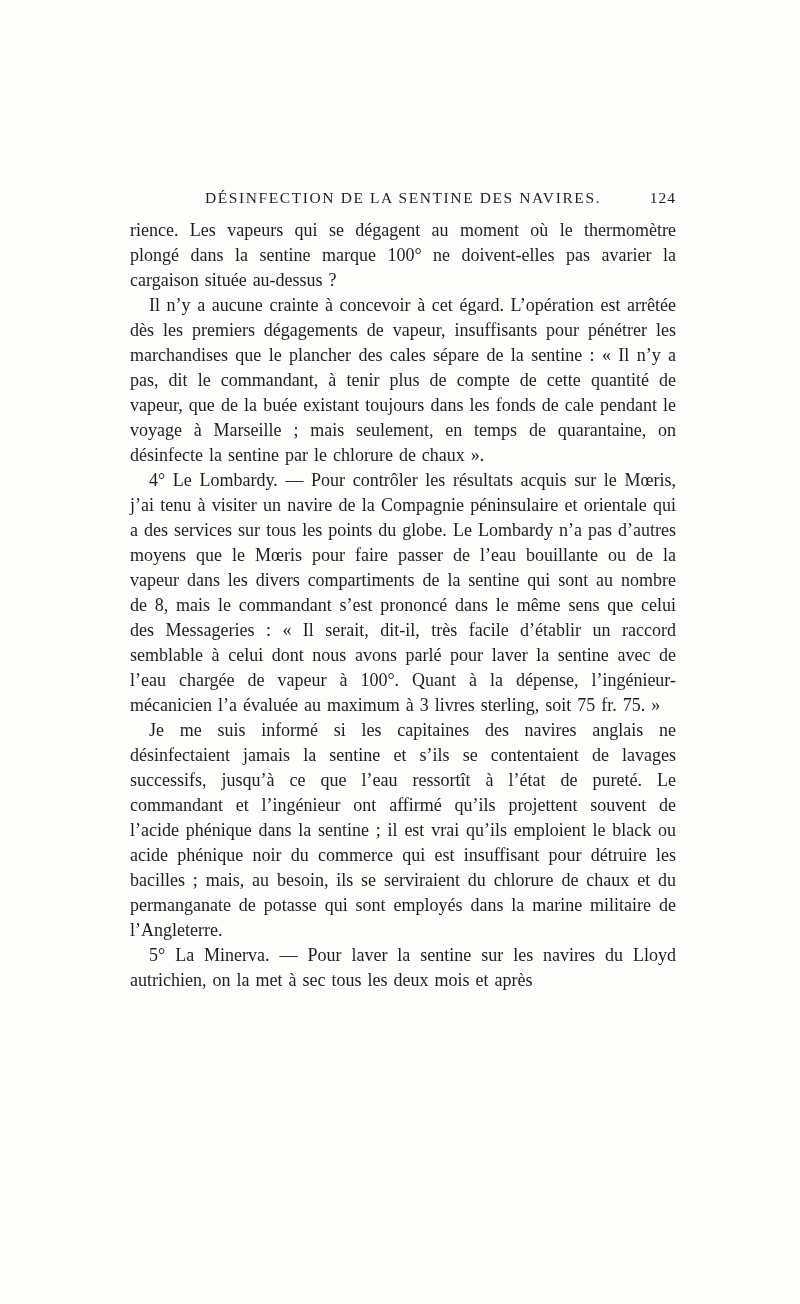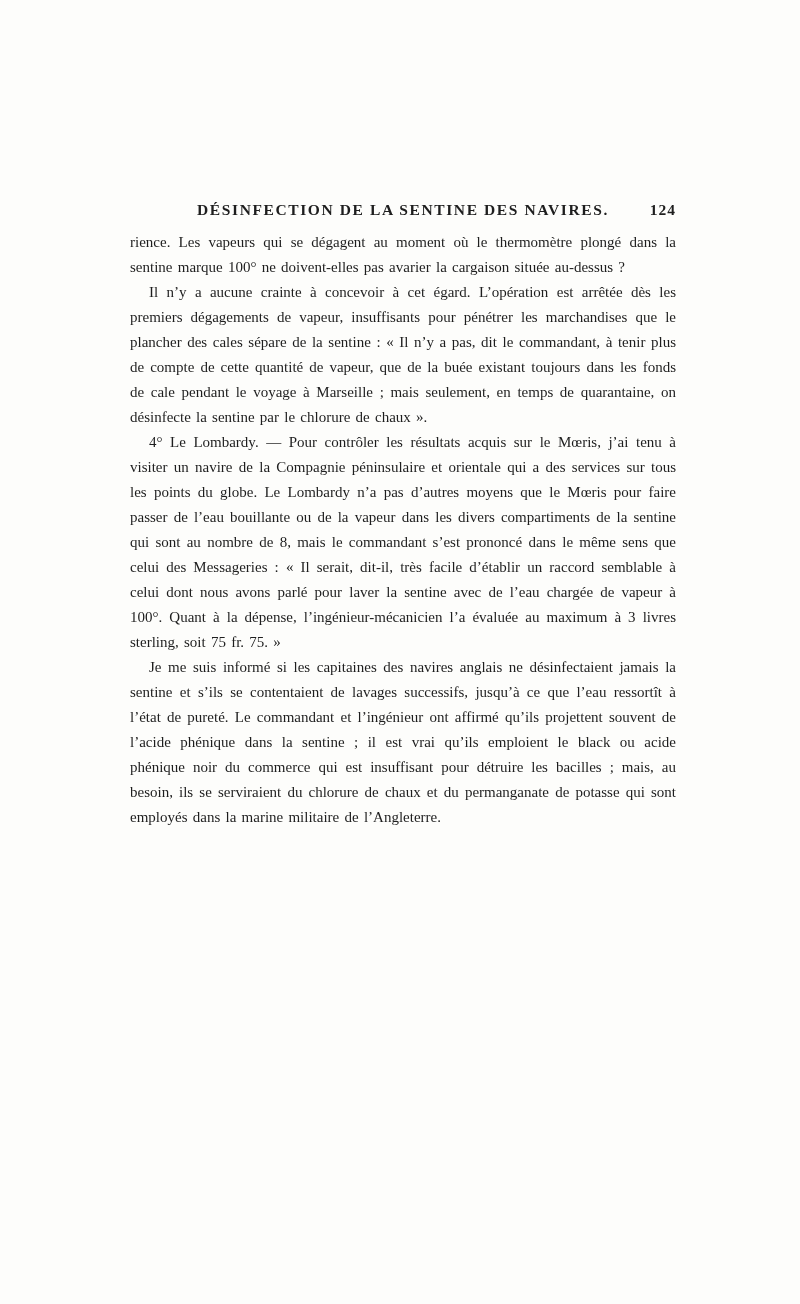--- a/index.html
+++ b/index.html
@@ -18,40 +18,40 @@
   }
   .content {
     position: absolute;
     left: 130px;
     top: 188px;
     width: 546px;
   }
   .running-head {
     position: relative;
     text-align: center;
-    font-weight: bold;
+    font-weight: normal;
     font-size: 15.5px;
     letter-spacing: 1.6px;
     line-height: 20px;
-    margin: 12px 0 10px 0;
+    margin: 0 0 10px 0;
     white-space: nowrap;
   }
   .head-title {
     display: inline-block;
   }
   .folio {
     position: absolute;
     right: 0;
     top: 0;
     letter-spacing: 1px;
   }
   .body-text p {
     margin: 0;
     padding: 0;
-    font-size: 15px;
+    font-size: 18px;
     line-height: 25px;
     text-align: justify;
     word-spacing: 1.5px;
   }
   .body-text p.indent {
     text-indent: 19px;
   }
   .italic {
   }
 </style>
@@ -62,15 +62,16 @@
   <div class="content">
     <div class="running-head">
       <span class="head-title">DÉSINFECTION DE LA SENTINE DES NAVIRES.</span>
       <span class="folio">124</span>
     </div>
     <div class="body-text">
         <p class=""><span>rience. Les vapeurs qui se dégagent au moment où le thermomètre plongé dans la sentine marque 100° ne doivent-elles pas avarier la cargaison située au-dessus ?</span></p>
         <p class="indent"><span>Il n’y a aucune crainte à concevoir à cet égard. L’opération est arrêtée dès les premiers dégagements de vapeur, insuffisants pour pénétrer les marchandises que le plancher des cales sépare de la sentine : « Il n’y a pas, dit le commandant, à tenir plus de compte de cette quantité de vapeur, que de la buée existant toujours dans les fonds de cale pendant le voyage à Marseille ; mais seulement, en temps de quarantaine, on désinfecte la sentine par le chlorure de chaux ».</span></p>
         <p class="indent"><span>4° Le </span><span class="italic">Lombardy</span><span>. — Pour contrôler les résultats acquis sur le </span><span class="italic">Mœris</span><span>, j’ai tenu à visiter un navire de la Compagnie péninsulaire et orientale qui a des services sur tous les points du globe. Le </span><span class="italic">Lombardy</span><span> n’a pas d’autres moyens que le </span><span class="italic">Mœris</span><span> pour faire passer de l’eau bouillante ou de la vapeur dans les divers compartiments de la sentine qui sont au nombre de 8, mais le commandant s’est prononcé dans le même sens que celui des Messageries : « Il serait, dit-il, très facile d’établir un raccord semblable à celui dont nous avons parlé pour laver la sentine avec de l’eau chargée de vapeur à 100°. Quant à la dépense, l’ingénieur-mécanicien l’a évaluée au maximum à 3 livres sterling, soit 75 fr. 75. »</span></p>
         <p class="indent"><span>Je me suis informé si les capitaines des navires anglais ne désinfectaient jamais la sentine et s’ils se contentaient de </span><span class="italic">lavages successifs, jusqu’à ce que l’eau ressortît à l’état de pureté</span><span>. Le commandant et l’ingénieur ont affirmé qu’ils projettent souvent de l’acide phénique dans la sentine ; il est vrai qu’ils emploient le black ou acide phénique noir du commerce qui est insuffisant pour détruire les bacilles ; mais, au besoin, ils se serviraient du chlorure de chaux et du permanganate de potasse qui sont employés dans la marine militaire de l’Angleterre.</span></p>
+        <p class="indent"><span>5° La </span><span class="italic">Minerva</span><span>. — Pour laver la sentine sur les navires du Lloyd autrichien, on la met à sec tous les deux mois et après</span></p>
       </div>
   </div>
 </div>
 
 </body></html>

